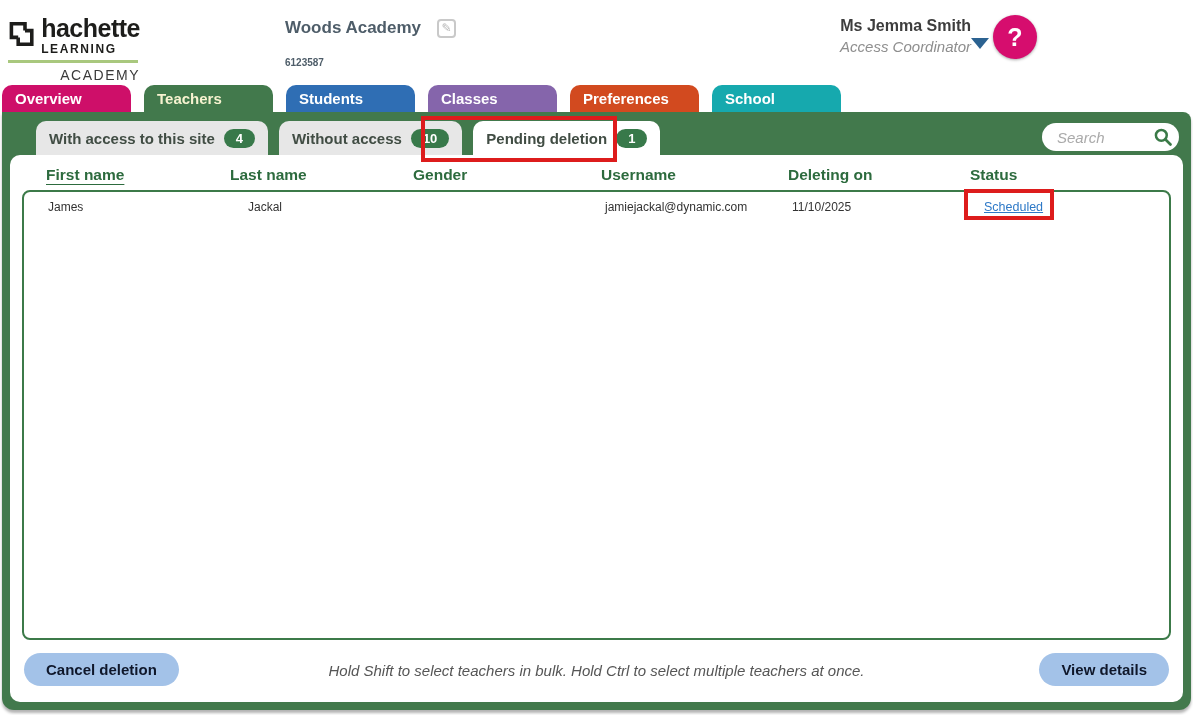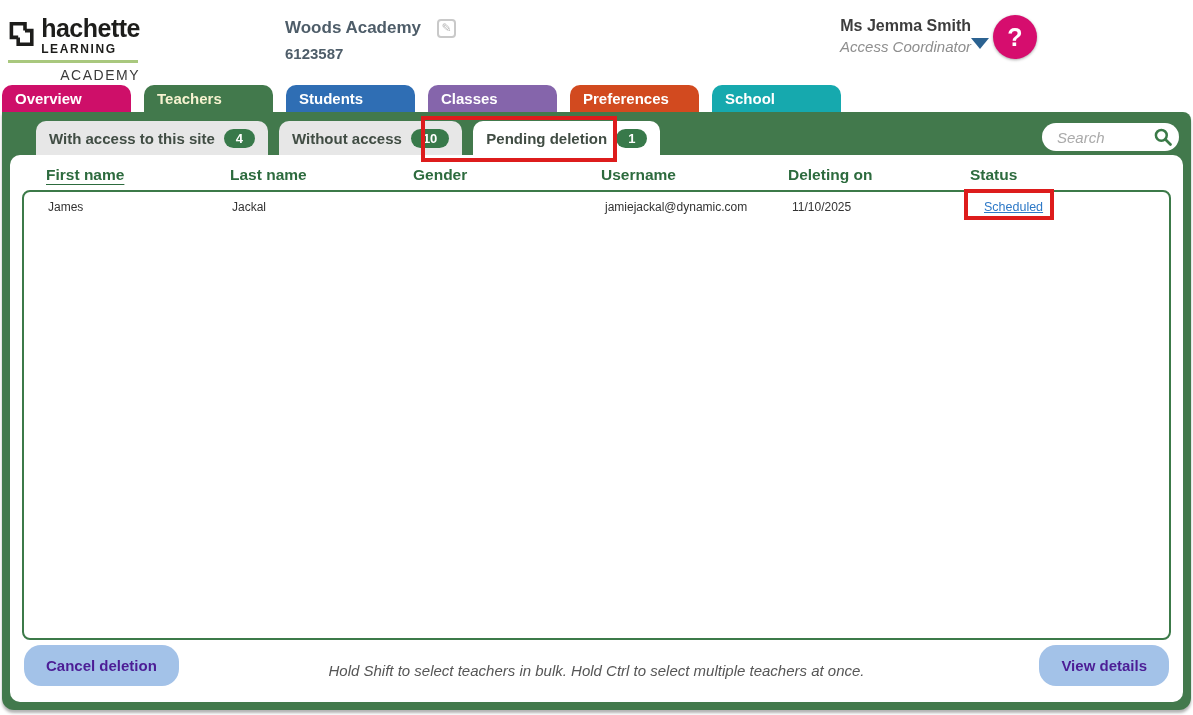--- a/index.html
+++ b/index.html
@@ -14,21 +14,21 @@
   #logo-brand { font-size:25px; font-weight:bold; color:#1d1d1b; line-height:25px; letter-spacing:-0.5px; }
   #logo-sub { font-size:12px; font-weight:bold; color:#1d1d1b; letter-spacing:1.6px; margin-top:1px; }
   #logo-line { width:130px; height:3px; background:#a9c87e; margin-top:4px; }
   #logo-academy { font-size:14px; color:#3a3a3a; letter-spacing:1.5px; text-align:right; margin-top:4px; }
 
   #school-info { position:absolute; left:285px; top:10px; }
   #school-name-row { display:flex; align-items:center; gap:16px; }
   #school-name { font-size:17px; font-weight:bold; color:#4e5d69; }
   .edit-icon { width:19px; height:19px; border:2px solid #c9c9c9; border-radius:4px;
     color:#b5b5b5; font-size:12px; display:flex; align-items:center; justify-content:center; cursor:pointer; }
-  #school-id { font-size:15px; font-weight:bold; color:#4e5d69; margin-top:7px; }
+  #school-id { font-size:10px; font-weight:bold; color:#4e5d69; margin-top:19px; }
 
   #user-block { position:absolute; right:68px; top:9px; text-align:right; }
   #user-name { font-size:16px; font-weight:bold; color:#3d3d3d; }
   #user-role { font-size:15px; font-style:italic; color:#8e8e8e; margin-top:3px; }
   #user-caret { position:absolute; right:50px; top:30px; width:0; height:0; cursor:pointer;
     border-left:9px solid transparent; border-right:9px solid transparent; border-top:11px solid #2b6291; }
   #help-btn { position:absolute; right:2px; top:7px; width:44px; height:44px; border-radius:50%;
     background:#d60d6e; color:#fff; font-size:25px; font-weight:bold; border:none;
     display:flex; align-items:center; justify-content:center; cursor:pointer;
     box-shadow:0 1px 3px rgba(0,0,0,.35); }
@@ -76,30 +76,30 @@
   #ch-gender  { left:403px; }
   #ch-user    { left:591px; }
   #ch-delete  { left:778px; }
   #ch-status  { left:960px; }
 
   #rows-box { position:absolute; left:12px; top:35px; width:1149px; height:450px;
     border:2px solid #3c7a49; border-radius:8px; background:#fff; overflow:hidden; }
   .row { position:relative; height:28px; cursor:pointer; }
   .cell { position:absolute; top:8px; font-size:12px; color:#333; white-space:nowrap; }
   .c-first  { left:24px; }
-  .c-last   { left:208px; }
+  .c-last   { left:224px; }
   .c-gender { left:391px; }
   .c-user   { left:581px; }
   .c-date   { left:768px; }
   .c-status { left:960px; }
   .status-link { color:#2e79c7; text-decoration:underline; cursor:pointer; font-size:12.5px; }
 
   #footer-bar { position:absolute; left:0; bottom:0; width:1173px; height:62px; }
-  .pill-btn { position:absolute; bottom:16px; height:41px; border:none; border-radius:17px;
-    background:#a3c2e8; color:#4c1d95; font-size:15px; font-weight:bold; padding:0 22px; cursor:pointer;
+  .pill-btn { position:absolute; bottom:16px; height:33px; border:none; border-radius:17px;
+    background:#a3c2e8; color:#0f172a; font-size:15px; font-weight:bold; padding:0 22px; cursor:pointer;
     font-family:"Liberation Sans", sans-serif; }
   #cancel-btn { left:14px; }
   #view-btn { right:14px; }
   #hint-text { position:absolute; left:0; right:0; bottom:23px; text-align:center;
     font-size:15px; font-style:italic; color:#565656; }
 
   
   .red-box { position:absolute; border:4px solid #dd1c1c; pointer-events:none; }
   #red-box-subtab { left:421px; top:116px; width:196px; height:46px; }
   #red-box-status { left:964px; top:189px; width:90px; height:31px; }

